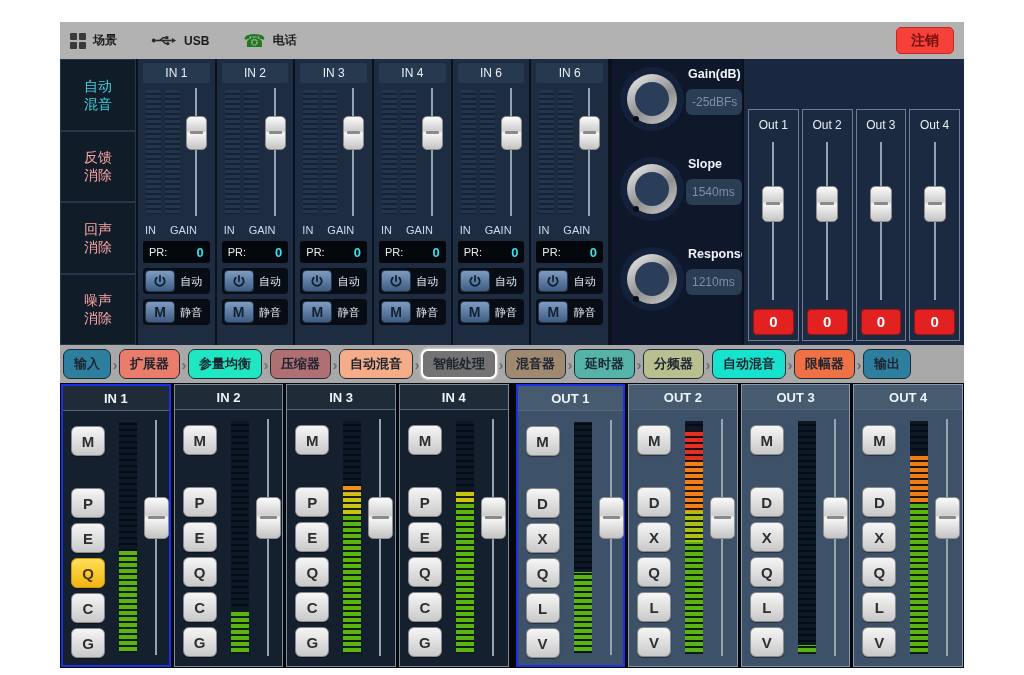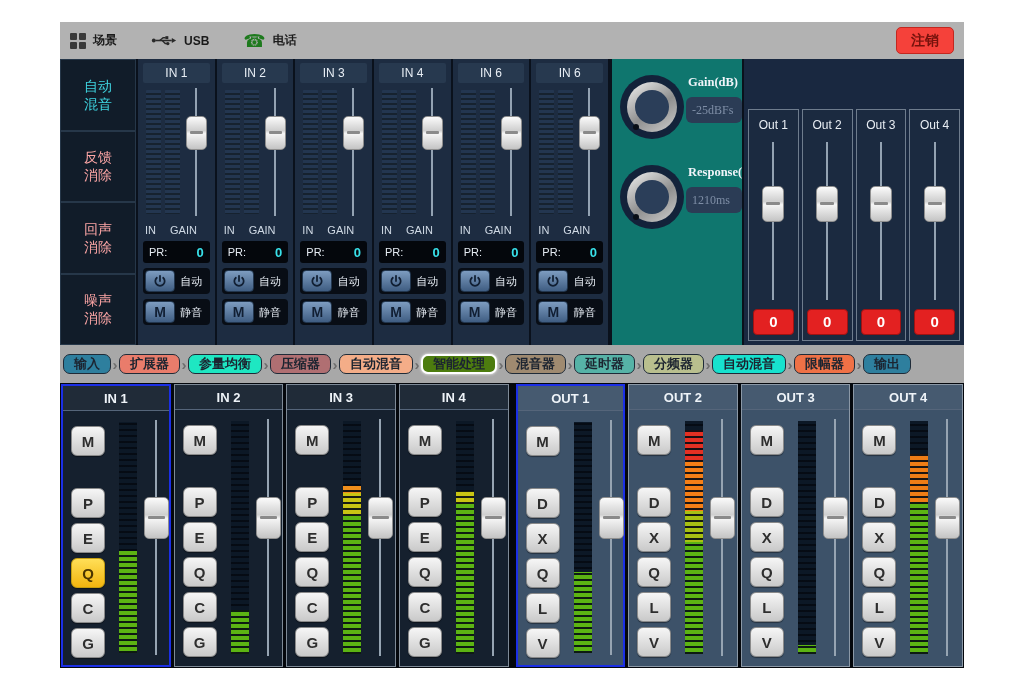--- a/index.html
+++ b/index.html
@@ -42,21 +42,21 @@
   .fader-cap::after { content:""; position:absolute; left:3px; right:3px; top:45%; height:3px; background:#8a8a8a; border-radius:1px; }
   .in-gainrow { display:flex; gap:14px; margin:8px 2px 0; font-size:11px; color:#cfd9e4; }
   .pr-row { margin-top:5px; height:22px; background:#04070c; border-radius:3px; display:flex; align-items:center; padding:0 6px; }
   .pr-label { font-size:11px; color:#e6ecf3; }
   .pr-val { margin-left:auto; font-size:13px; font-weight:bold; color:#38e1ea; }
   .mini-row { margin-top:5px; height:26px; background:#080d15; border-radius:4px; display:flex; align-items:center; padding:2px; }
   .sq-btn { width:30px; height:22px; background:linear-gradient(#7d9cc0,#3f5d82); border:1px solid #22364e; border-radius:4px; color:#111f33; display:flex; align-items:center; justify-content:center; font-weight:bold; font-size:14px; cursor:pointer; }
   .mini-lab { flex:1; text-align:center; font-size:11px; color:#e6ecf3; }
 
   
-  #knob-col { width:132px; border-left:2px solid #0a111c; padding-top:8px; background:#0f766e;font-family:Liberation Serif, serif; }
+  #knob-col { width:132px; border-left:2px solid #0a111c; background:#0f172a; }
   .knob-group { position:relative; height:90px; }
   .knob-outer { position:absolute; left:8px; top:8px; width:64px; height:64px; border-radius:50%; background:#13223a; cursor:pointer; }
   .knob-ring { position:absolute; inset:7px; border-radius:50%; background:linear-gradient(145deg,#f2f2f2,#8f8f8f 55%,#cfcfcf); }
   .knob-core { position:absolute; inset:15px; border-radius:50%; background:#2b3e59; }
   .knob-dot { position:absolute; left:13px; bottom:9px; width:6px; height:6px; border-radius:50%; background:#090e16; }
   .knob-title { position:absolute; left:76px; top:8px; width:56px; font-size:12.5px; font-weight:bold; color:#f0f4f9; }
   .knob-value { position:absolute; left:74px; top:30px; width:56px; height:26px; background:#2b3c55; border-radius:6px; color:#7e8ea6; font-size:12px; line-height:26px; padding-left:6px; white-space:nowrap; overflow:visible; }
 
   
   #out-panel { width:222px; border-left:2px solid #0a111c; background:#192840; position:relative; }
@@ -66,21 +66,21 @@
   .hdr-lab { background:#05080d; color:#fff; font-size:11px; display:flex; align-items:center; padding:0 5px; }
   .rst-btn { width:30px; background:#3e5c80; border:1px solid #6f88a6; border-radius:4px; color:#fff; font-size:16px; display:flex; align-items:center; justify-content:center; cursor:pointer; }
   #close-btn { position:absolute; right:4px; top:4px; width:26px; height:26px; border-radius:50%; background:#223349; border:2px solid #dfe5ec; color:#eef2f7; font-size:13px; font-weight:bold; display:flex; align-items:center; justify-content:center; cursor:pointer; }
   #out-grid { position:absolute; left:4px; right:4px; top:50px; bottom:4px; display:flex; gap:3px; }
   .out-col { flex:1; border:1px solid #6e7c8d; background:#1b2a40; position:relative; }
   .out-label { text-align:center; font-size:12px; color:#e9eef4; margin-top:8px; }
   .out-val { position:absolute; left:4px; right:4px; bottom:5px; height:26px; background:#e32121; border:1px solid #9f1212; border-radius:4px; color:#fff; font-weight:bold; font-size:15px; text-align:center; line-height:24px; cursor:pointer; }
 
   
   #chain { position:absolute; left:0; top:323px; width:904px; height:38px; background:#a8a8a8; display:flex; align-items:center; padding:0 3px; }
-  .chain-btn { height:20px; border:1.5px solid #1f2b38; border-radius:7px; font-size:13px; font-weight:bold; color:#1c2430; padding:0 10px; display:flex; align-items:center; cursor:pointer; white-space:nowrap; }
+  .chain-btn { height:30px; border:1.5px solid #1f2b38; border-radius:7px; font-size:13px; font-weight:bold; color:#1c2430; padding:0 10px; display:flex; align-items:center; cursor:pointer; white-space:nowrap; }
   .chain-btn.selected { border:2px solid #fff; box-shadow:0 0 3px #fff; }
   .chev { color:#6e6e6e; font-size:15px; font-weight:bold; margin:0 1.5px; }
 
   
   #strips { position:absolute; left:0; top:361px; width:904px; height:285px; background:#04070c; display:flex; padding:1px 1px; gap:3px; }
   .strip { width:110px; border:1px solid #7e8a97; background:#15202e; position:relative; }
   .strip.out-strip { background:#3d5269; border-color:#8b98a6; }
   .strip.selected { border:2px solid #1b2fe6; }
   .strip.gap-left { margin-left:4px; }
   .strip-head { height:25px; line-height:25px; text-align:center; color:#eef3f8; font-weight:bold; font-size:13px; border-bottom:1px solid #55657a; background:rgba(255,255,255,0.05); }
@@ -336,20 +336,29 @@
      </div>
      <div class="knob-title">Gain(dB)</div>
      <div class="knob-value">-25dBFs</div>
    </div>
           <div class="knob-group">
      <div class="knob-outer">
        <div class="knob-ring"></div>
               <div class="knob-core"></div>
               <div class="knob-dot"></div>
      </div>
+     <div class="knob-title">Slope</div>
+     <div class="knob-value">1540ms</div>
+   </div>
+          <div class="knob-group">
+     <div class="knob-outer">
+       <div class="knob-ring"></div>
+              <div class="knob-core"></div>
+              <div class="knob-dot"></div>
+     </div>
      <div class="knob-title">Response(...</div>
      <div class="knob-value">1210ms</div>
    </div>
         </div>
       <div id="out-panel">
         <div id="out-grid">
             <div class="out-col">
      <div class="out-label">Out 1</div>
      <div class="fader-line" style="left:calc(50% - 1px);top:32px;bottom:40px;"></div>
      <div class="fader-cap" style="left:calc(50% - 11px);width:22px;height:36px;top:calc(32px + (100% - 108px) * 0.36);"></div>
@@ -381,21 +390,21 @@
         <div class="chain-btn" style="background:#2e7f9e">输入</div>
         <span class="chev">›</span>
         <div class="chain-btn" style="background:#e97c6b">扩展器</div>
         <span class="chev">›</span>
         <div class="chain-btn" style="background:#1ee7c2">参量均衡</div>
         <span class="chev">›</span>
         <div class="chain-btn" style="background:#b06f72">压缩器</div>
         <span class="chev">›</span>
         <div class="chain-btn" style="background:#f4ad88">自动混音</div>
         <span class="chev">›</span>
-        <div class="chain-btn selected" style="background:#4d7c0f">智能处理</div>
+        <div class="chain-btn selected" style="background:#737373">智能处理</div>
         <span class="chev">›</span>
         <div class="chain-btn" style="background:#9f8a70">混音器</div>
         <span class="chev">›</span>
         <div class="chain-btn" style="background:#56b3a7">延时器</div>
         <span class="chev">›</span>
         <div class="chain-btn" style="background:#b9bf8e">分频器</div>
         <span class="chev">›</span>
         <div class="chain-btn" style="background:#17e2ce">自动混音</div>
         <span class="chev">›</span>
         <div class="chain-btn" style="background:#ef7146">限幅器</div>

